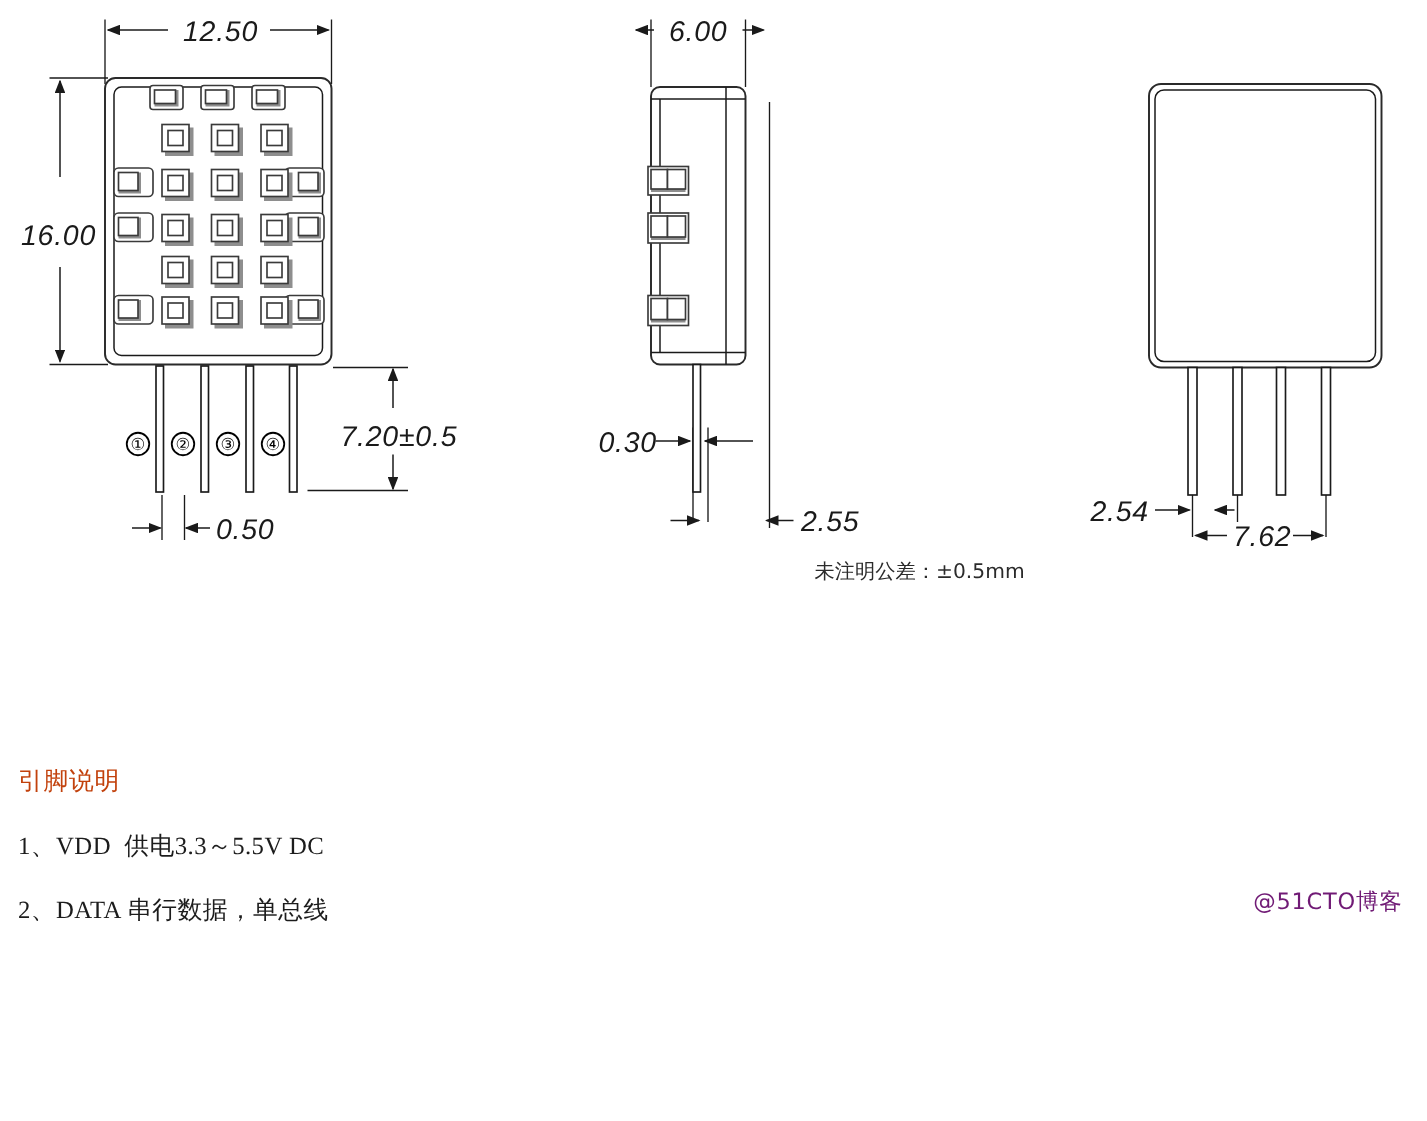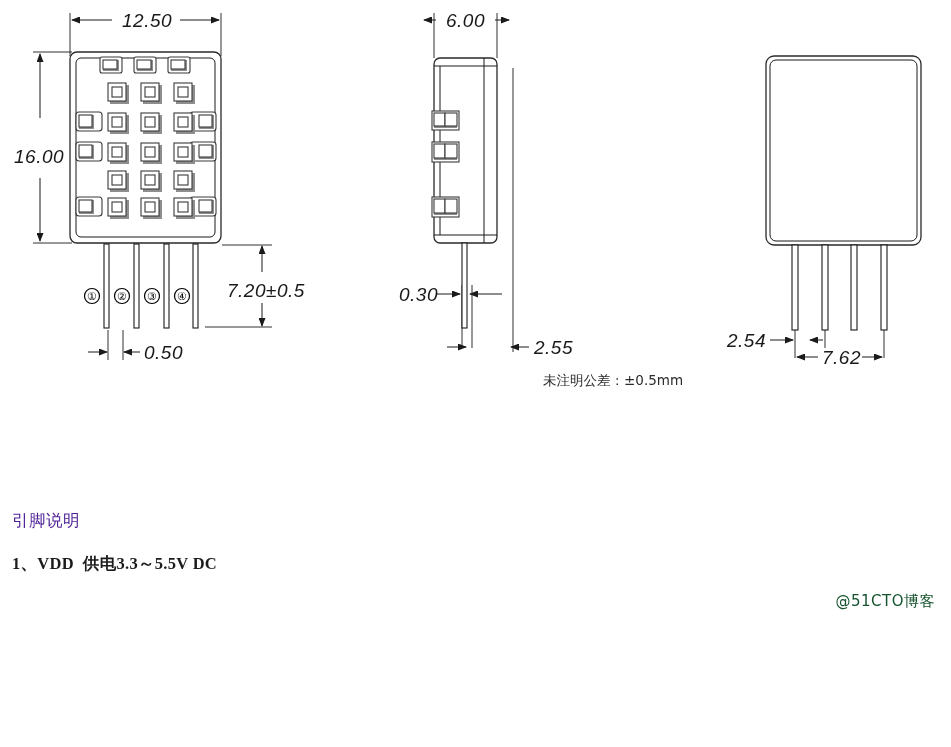--- a/index.html
+++ b/index.html
@@ -48,40 +48,39 @@
   }
   .legend-block {
     position: absolute;
     left: 12px;
     top: 510px;
     width: 560px;
   }
   .legend-title {
     font-family: "DejaVu Sans", sans-serif;
     font-size: 16.5px;
-    color: #4c1d95;
+    color: #c2410c;
     margin: 0 0 21px 0;
     letter-spacing: 0.5px;
   }
   .legend-line {
     font-family: "Liberation Serif", serif;
     font-size: 16.5px;
     color: #1c1c1c;
     margin: 0 0 21px 0;
     white-space: nowrap;
     letter-spacing: 0.3px;
-    font-weight: bold;
   }
   .watermark {
     position: absolute;
     right: 16px;
     bottom: 6px;
     font-family: "DejaVu Sans", sans-serif;
     font-size: 15px;
-    color: #14532d;
+    color: #701a75;
     letter-spacing: 0.5px;
     user-select: none;
   }
   .ln { stroke: #1a1a1a; fill: none; }
   .thin { stroke-width: 1; }
   .body-ln { stroke: #2a2a2a; stroke-width: 1.3; fill: #ffffff; }
   .hole { stroke: #3a3a3a; stroke-width: 1.1; fill: #ffffff; }
   .hole-shadow { fill: #8e8e8e; }
   .pin { fill: #ffffff; stroke: #1a1a1a; stroke-width: 1.1; }
   .ext { stroke: #1a1a1a; stroke-width: 0.9; fill: none; }
@@ -400,17 +399,18 @@
         <text class="dim-text" x="822" y="364">7.62</text>
       </g>
     </g>
   </svg>
 
   <div class="note-cn" style="left:543px; top:372px;">未注明公差：±0.5mm</div>
 
   <div class="legend-block">
     <div class="legend-title">引脚说明</div>
     <div class="legend-line">1、VDD&nbsp;&nbsp;供电3.3～5.5V DC</div>
+    <div class="legend-line">2、DATA 串行数据，单总线</div>
   </div>
 
   <div class="watermark">@51CTO博客</div>
 
 </div>
 
 </body></html>

